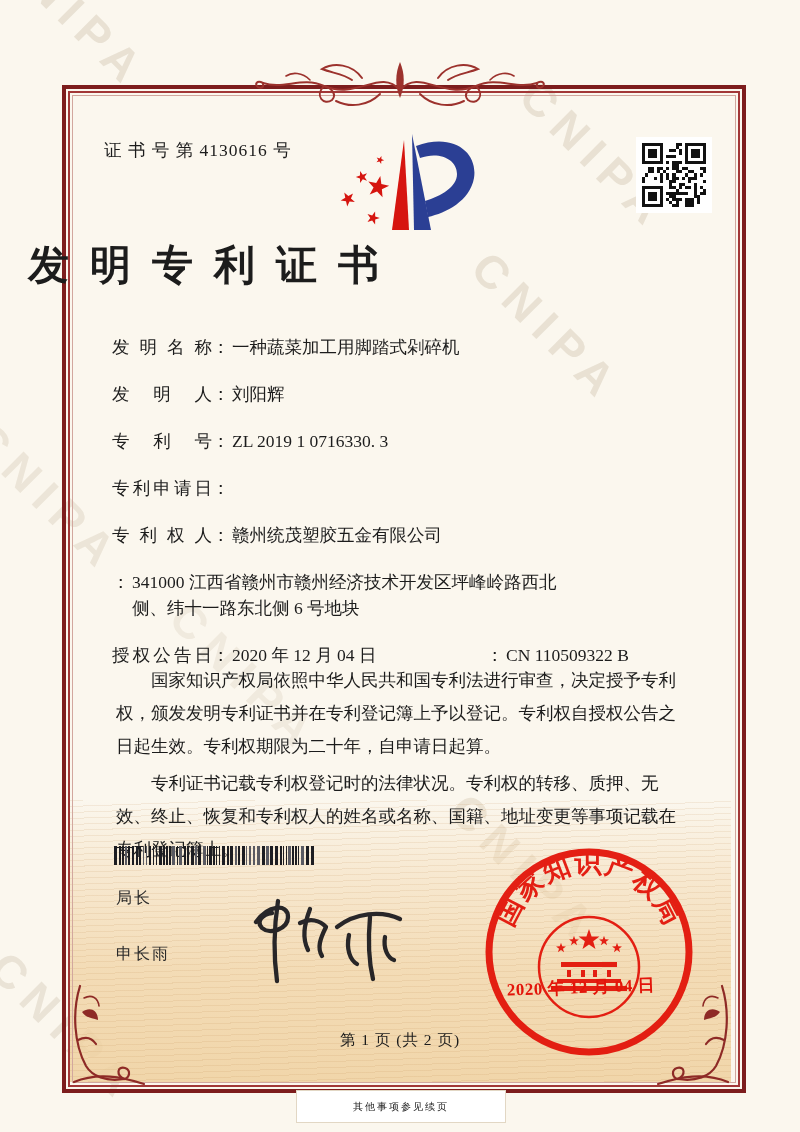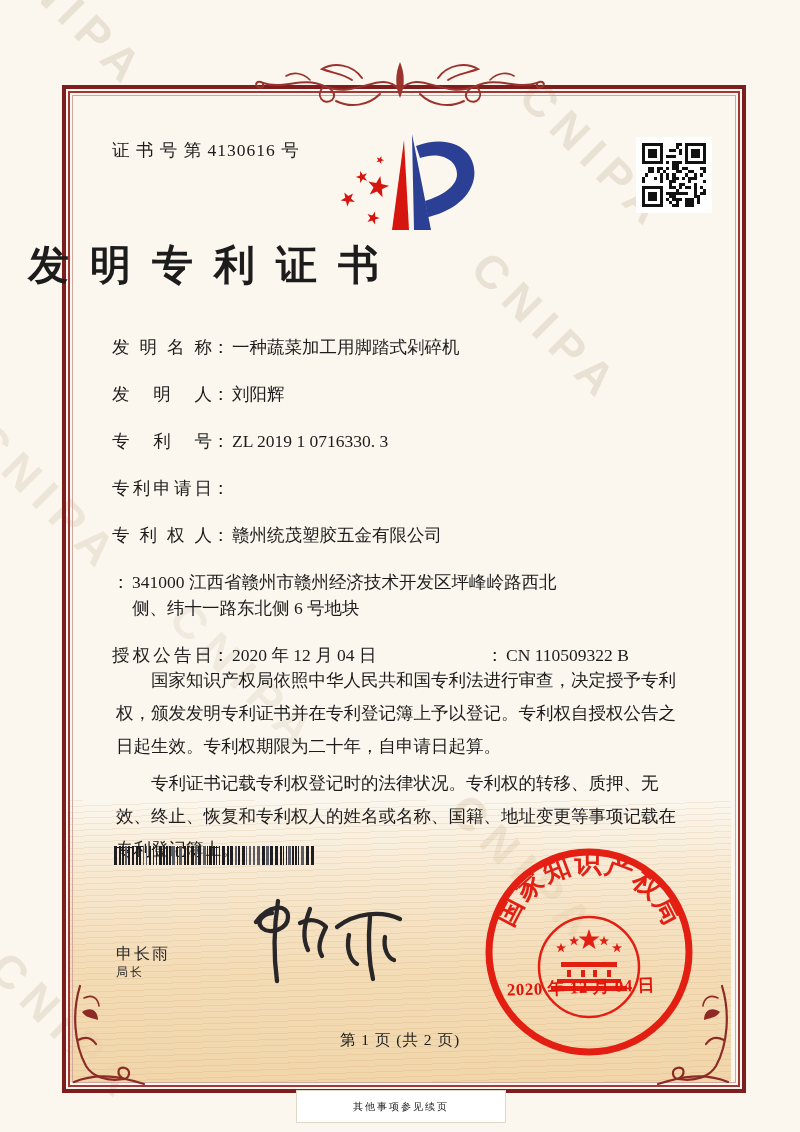--- a/index.html
+++ b/index.html
@@ -25,21 +25,21 @@
   .wave-band{position:absolute;left:69px;top:800px;width:662px;height:282px;z-index:1;
      background:
        repeating-linear-gradient(178deg, rgba(188,132,72,0.13) 0 1px, rgba(0,0,0,0) 1px 6px),
        linear-gradient(180deg, rgba(244,219,180,0) 0%, rgba(243,216,175,0.45) 25%,
                        rgba(241,212,166,0.78) 60%, rgba(239,208,158,0.85) 100%);}
   .ornament-top{position:absolute;left:250px;top:56px;z-index:3;}
   .corner{position:absolute;z-index:3;}
   .corner-left{left:64px;top:982px;}
   .corner-right{left:656px;top:982px;transform:scaleX(-1);}
   
-  .cert-no{position:absolute;left:112px;top:138px;font-size:17.5px;letter-spacing:1px;z-index:4;}
+  .cert-no{position:absolute;left:104px;top:138px;font-size:17.5px;letter-spacing:1px;z-index:4;}
   .logo{position:absolute;left:336px;top:126px;z-index:4;}
   .qr{position:absolute;left:636px;top:137px;width:76px;height:76px;background:#fff;z-index:4;}
   .title{position:absolute;left:0;top:238px;width:100%;text-align:left;font-size:41px;
          font-weight:bold;letter-spacing:21px;padding-left:28px;box-sizing:border-box;z-index:4;}
   
   .fields{position:absolute;left:112px;top:334px;width:586px;z-index:4;font-size:17.5px;}
   .frow{display:flex;margin-bottom:21px;line-height:26px;}
   .flabel{flex:none;width:100px;text-align:justify;text-align-last:justify;
           text-justify:inter-character;}
   .fcolon{flex:none;width:20px;}
@@ -49,21 +49,21 @@
   .gval-date{width:200px;}
   
   .paras{position:absolute;left:112px;top:660px;width:580px;font-size:17.5px;
          line-height:33px;z-index:4;}
   .paras p{margin:4px;text-indent:2em;}
   
   .barcode{position:absolute;left:114px;top:846px;width:210px;height:19px;z-index:4;
            display:flex;align-items:stretch;}
   .barcode i{display:block;}
   
-  .sig-title{position:absolute;left:116px;top:964px;font-size:12px;z-index:4;
+  .sig-title{position:absolute;left:116px;top:888px;font-size:16px;z-index:4;
              font-family:Liberation Serif, serif;color:#2a2a2a;letter-spacing:2px;}
   .sig-name{position:absolute;left:116px;top:944px;font-size:16px;z-index:4;
             font-family:"Liberation Sans","DejaVu Sans",sans-serif;color:#2a2a2a;letter-spacing:2px;}
   .sig-script{position:absolute;left:242px;top:892px;z-index:4;}
   
   .seal{position:absolute;left:482px;top:845px;width:214px;height:214px;z-index:5;}
   .seal-date{position:absolute;left:488px;top:976px;width:186px;text-align:center;z-index:6;
              font-size:17px;font-weight:bold;color:#e3150a;letter-spacing:0.5px;
              transform:rotate(-2deg);}
   

